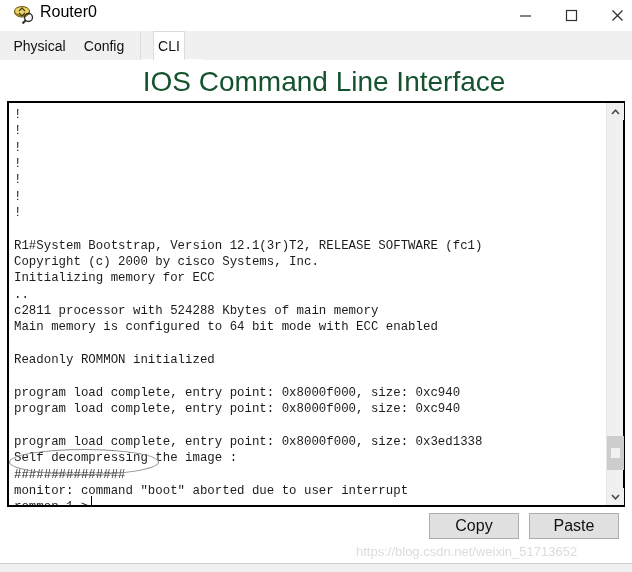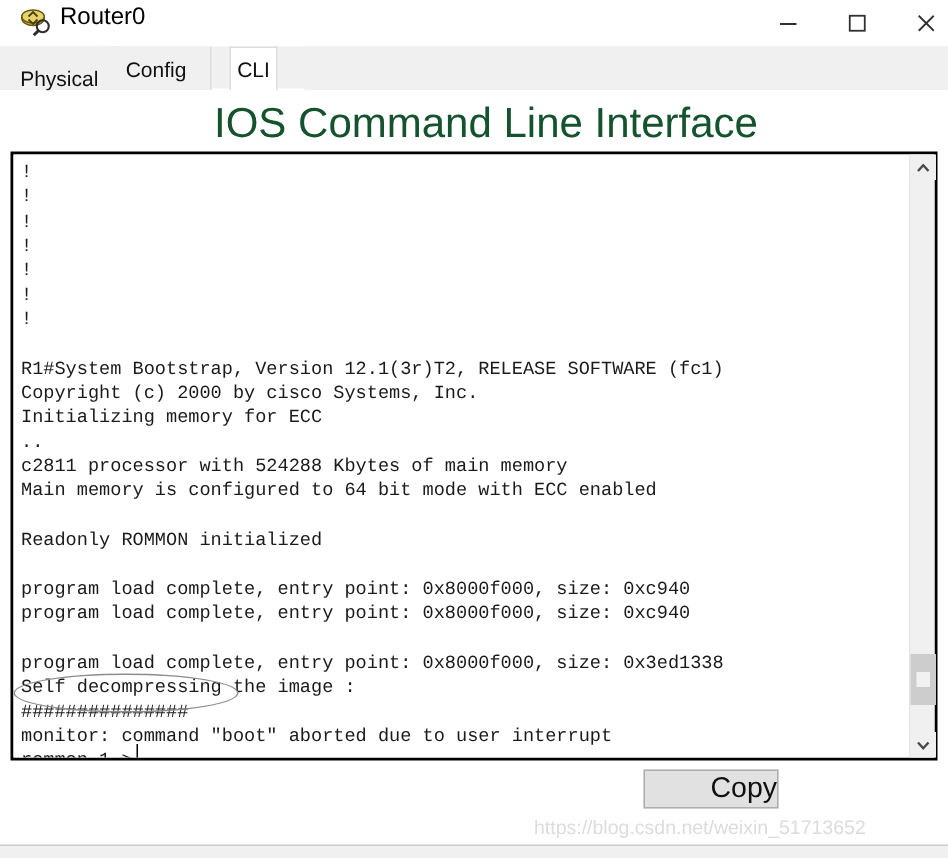--- a/index.html
+++ b/index.html
@@ -57,21 +57,21 @@
     font-size: 14px; color: #111111;
     background: #f0f0f0;
     border-right: 1px solid #dddddd;
   }
   .tab.active {
     background: #ffffff;
     border-left: 1px solid #dcdcdc;
     border-right: 1px solid #dcdcdc;
     border-top: 1px solid #dcdcdc;
   }
-  .tab0 { left: 0px;   width: 80px; align-items: flex-end; }
+  .tab0 { left: 0px;   width: 80px; }
   .tab1 { left: 68px;  width: 73px; }
   .tab2 { left: 153px; width: 32px; }
   .tabrest {
     position: absolute; left: 203px; top: 0;
     width: 429px; height: 29px; background: #f0f0f0;
   }
 
   
   .cli-heading {
     position: absolute; left: 8px; top: 66px;
@@ -152,24 +152,24 @@
     width: 9px; height: 10px;
     background: #f1f1f1;
   }
 
   
   .btn {
     position: absolute;
     height: 26px;
     background: #e1e1e1;
     border: 1px solid #adadad;
-    font-size: 19px;
+    font-size: 16px;
     color: #111111;
     font-family: "Liberation Sans", sans-serif;
-    display: flex; align-items: center; justify-content: flex-end;
+    display: flex; align-items: center; justify-content: center;
     cursor: default;
   }
   .btn-copy  { left: 429px; top: 513px; width: 90px; }
   .btn-paste { left: 529px; top: 513px; width: 90px; }
 
   
   .watermark {
     position: absolute;
     left: 356px; top: 544px;
     font-size: 13px;
@@ -287,18 +287,21 @@
         <svg width="9" height="6" viewBox="0 0 9 6">
           <path d="M1 1 L4.5 4.8 L8 1" fill="none" stroke="#4a4a4a" stroke-width="1.6"></path>
         </svg>
       </div>
     </div>
   </div>
 
   <div class="btn btn-copy">
     <span>Copy</span>
   </div>
+  <div class="btn btn-paste">
+    <span>Paste</span>
+  </div>
 
   <div class="watermark">https://blog.csdn.net/weixin_51713652</div>
 
   <div class="bottom-strip"></div>
 
 </div>
 
 </body></html>

